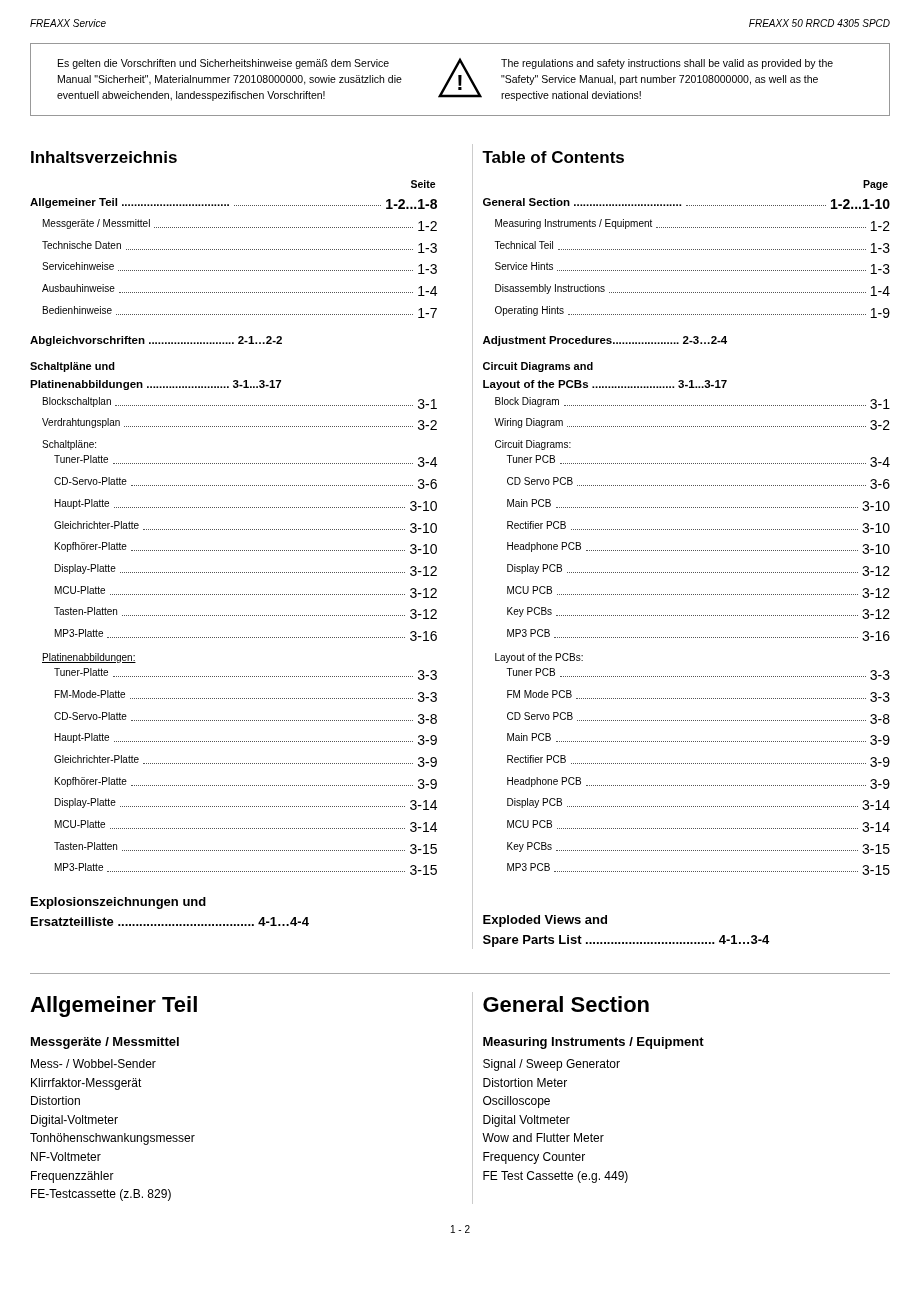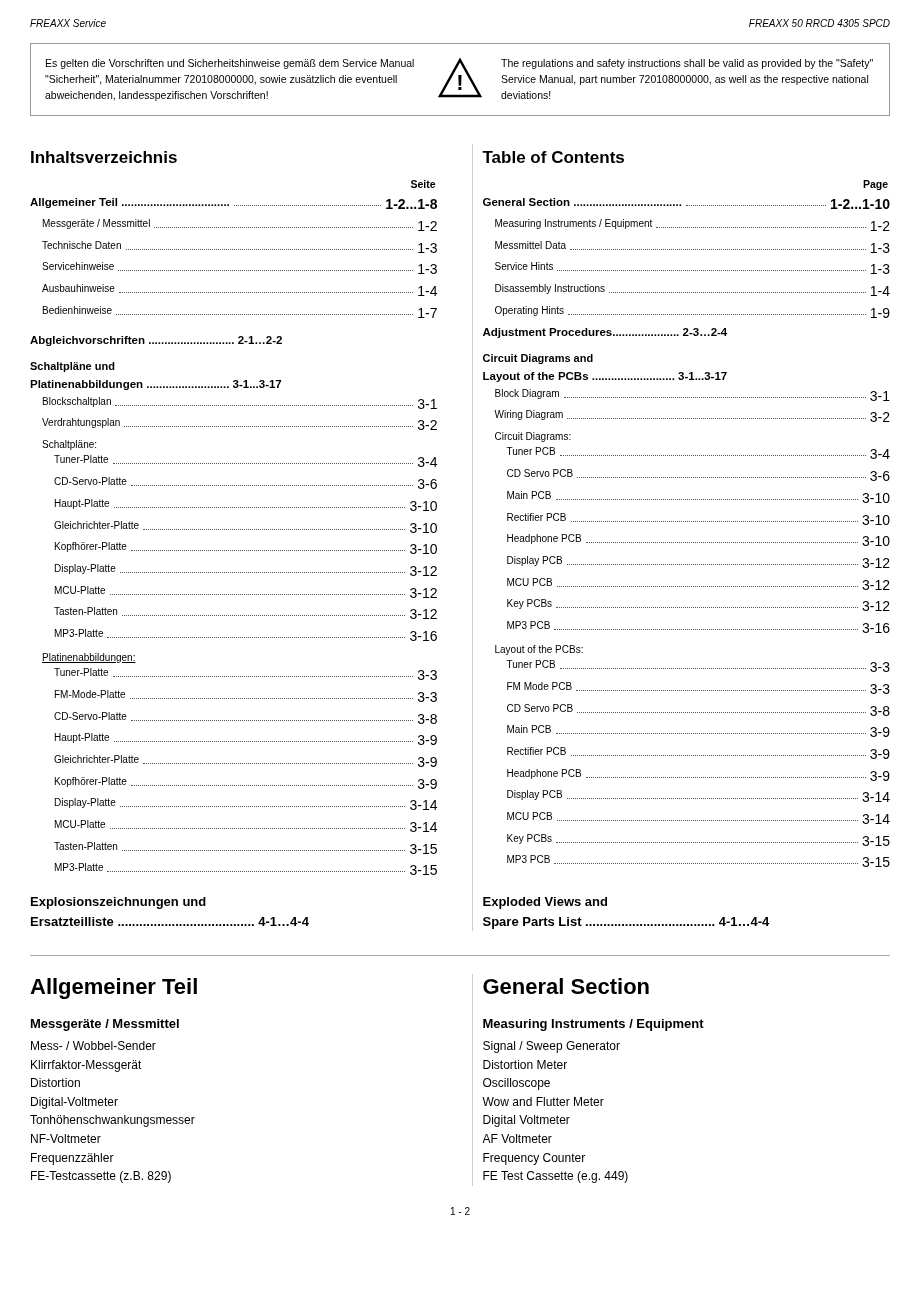--- a/index.html
+++ b/index.html
@@ -21,21 +21,21 @@
       font-size: 10px;
       margin-bottom: 10px;
       padding-bottom: 4px;
     }
 
     
     .warning-box {
       border: 1px solid #999;
       display: flex;
       align-items: flex-start;
-      padding: 12px 14px;
+      padding: 12px 26px;
       margin-bottom: 28px;
       gap: 16px;
     }
     .warning-text-de {
       flex: 1;
       font-size: 10.5px;
       line-height: 1.5;
     }
     .warning-icon {
       font-size: 32px;
@@ -349,41 +349,41 @@
       <span>General Section ..................................</span>
       <span class="dots"></span>
       <span class="page-ref">1-2...1-10</span>
     </div>
     <div class="toc-entry indent1">
       <span>Measuring Instruments / Equipment</span>
       <span class="dots"></span>
       <span class="page-ref">1-2</span>
     </div>
     <div class="toc-entry indent1">
-      <span>Messmittel Data</span>
+      <span>Technical Teil</span>
       <span class="dots"></span>
       <span class="page-ref">1-3</span>
     </div>
     <div class="toc-entry indent1">
       <span>Service Hints</span>
       <span class="dots"></span>
       <span class="page-ref">1-3</span>
     </div>
     <div class="toc-entry indent1">
       <span>Disassembly Instructions</span>
       <span class="dots"></span>
       <span class="page-ref">1-4</span>
     </div>
     <div class="toc-entry indent1">
       <span>Operating Hints</span>
       <span class="dots"></span>
       <span class="page-ref">1-9</span>
     </div>
 
-    <div style="margin-top:0;" class="toc-entry bold">
+    <div style="margin-top:8px;" class="toc-entry bold">
       <span>Adjustment Procedures..................... 2-3…2-4</span>
     </div>
 
     <div style="margin-top:8px;">
       <div class="toc-group-header">Circuit Diagrams and</div>
       <div class="toc-entry bold">
         <span>Layout of the PCBs .......................... 3-1...3-17</span>
       </div>
     </div>
 
@@ -489,23 +489,23 @@
       <span>Key PCBs</span>
       <span class="dots"></span>
       <span class="page-ref">3-15</span>
     </div>
     <div class="toc-entry indent2">
       <span>MP3 PCB</span>
       <span class="dots"></span>
       <span class="page-ref">3-15</span>
     </div>
 
-    <div style="margin-top:18px;">
+    <div style="margin-top:28px;">
       <div class="explosion-title-bold">Exploded Views and</div>
-      <div class="explosion-title-bold">Spare Parts List .................................... 4-1…4-4</div>
+      <div class="explosion-title-bold">Spare Parts List .................................... 4-1…3-4</div>
     </div>
   </div>
 </div>
 
 <hr class="section-divider">
 
 <div class="two-col">
 
   <div class="col-left">
     <div class="general-section-title">Allgemeiner Teil</div>
@@ -524,23 +524,22 @@
   </div>
 
   <div class="col-right">
     <div class="general-section-title">General Section</div>
 
     <div class="sub-section-title">Measuring Instruments / Equipment</div>
     <div class="content-list">
       <div>Signal / Sweep Generator</div>
       <div>Distortion Meter</div>
       <div>Oscilloscope</div>
+      <div>Digital Voltmeter</div>
       <div>Wow and Flutter Meter</div>
-      <div>Digital Voltmeter</div>
-      <div>AF Voltmeter</div>
       <div>Frequency Counter</div>
       <div>FE Test Cassette (e.g. 449)</div>
     </div>
   </div>
 </div>
 
 <div class="page-footer">
   <span>1 - 2</span>
 </div>
 

